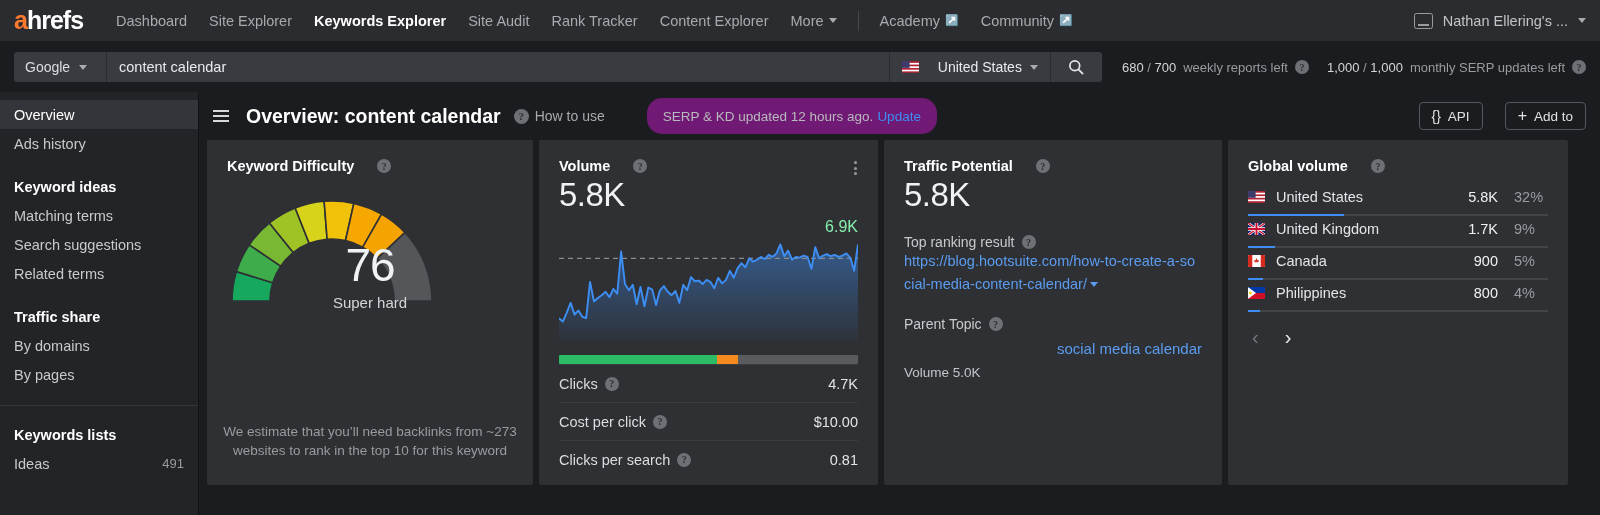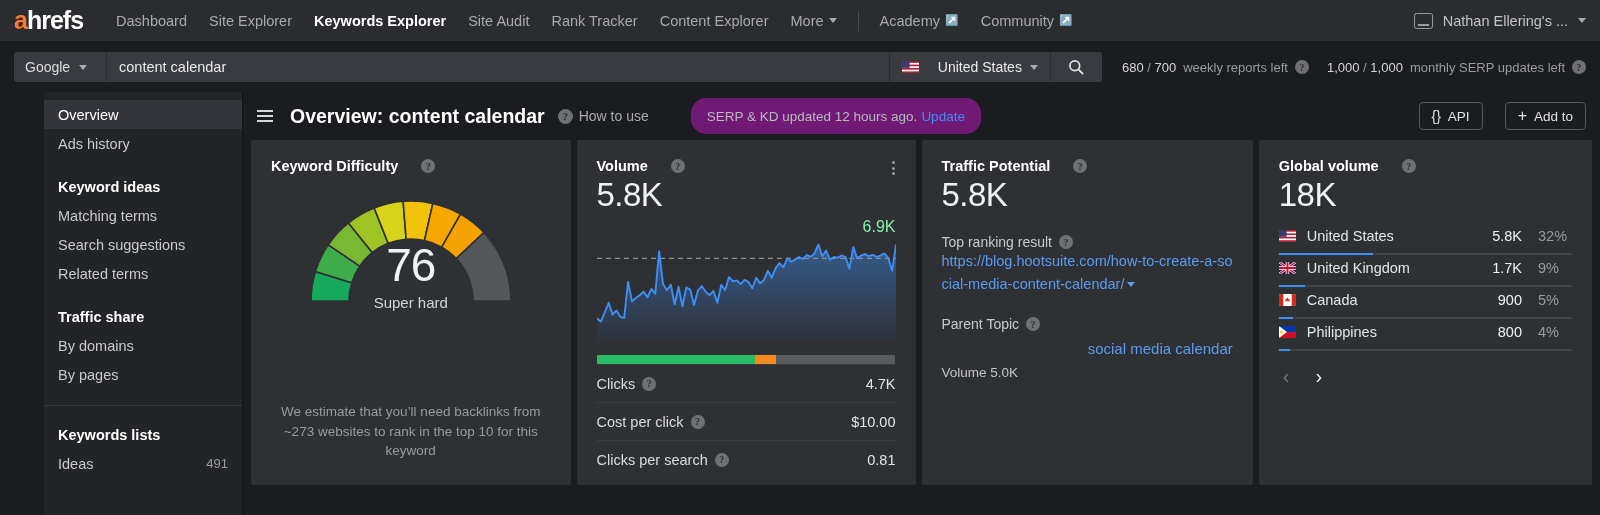--- a/index.html
+++ b/index.html
@@ -54,21 +54,21 @@
   .limits { display:flex; align-items:center; gap:18px; margin-left:20px; font-size:13px; color:#9a9b9f; }
   .limits b { color:#d5d6d9; font-weight:normal; }
   .qm {
     display:inline-flex; align-items:center; justify-content:center;
     width:14px; height:14px; border-radius:50%; background:#6f7075; color:#2b2c30;
     font-size:10px; font-weight:bold; flex:none; font-family:"Liberation Serif", serif;
   }
   .qm.lg { width:15px; height:15px; font-size:11px; }
 
   
-  .body { display:flex; height:423px;margin-left:44px; }
+  .body { display:flex; height:423px; }
   .sidebar { width:199px; background:#232427; padding:8px 0 0 0; flex:none; border-right:1px solid #121316; position:relative; }
   .side-item { height:29px; display:flex; align-items:center; padding:0 14px; font-size:14.5px; color:#c9cacd; cursor:pointer; }
   .side-item.sel { background:#34353a; color:#fff; }
   .side-head { height:29px; display:flex; align-items:center; padding:0 14px; font-size:14.5px; font-weight:bold; color:#ffffff; margin-top:14px; }
   .side-sep { height:1px; background:#36373b; margin:16px 0 0 0; }
   .side-item .count { margin-left:auto; font-size:13px; color:#9a9b9f; }
 
   
   .main { flex:1; background:#1b1c1f; position:relative; overflow:hidden; }
   .mainhead { height:48px; display:flex; align-items:center; padding:0 14px 0 10px; gap:13px; }
@@ -91,21 +91,21 @@
   .card { background:#2e3034; border-radius:2px; height:345px; position:relative; }
   .card.kd { width:326px; }
   .card.vol { width:339px; }
   .card.tp { width:338px; }
   .card.gv { width:340px; }
   .card-pad { padding:18px 20px 0 20px; }
   .card-title { font-size:14.5px; font-weight:bold; color:#ffffff; display:flex; align-items:center; gap:23px; }
   .bignum { font-size:33px; color:#f1f2f4; margin-top:3px; letter-spacing:-0.5px; line-height:1.1; }
 
   
-  .gauge-wrap { position:relative; width:100%; height:150px; margin-top:22px; display:flex; justify-content:center; }
+  .gauge-wrap { position:relative; width:100%; height:150px; margin-top:22px; display:flex; }
   .gauge-val { position:absolute; top:42px; width:100%; text-align:center; font-size:46px; color:#f1f2f4; letter-spacing:-1px; }
   .gauge-label { position:absolute; top:98px; width:100%; text-align:center; font-size:15px; color:#d5d6d9; }
   .kd-note { position:absolute; bottom:24px; left:0; right:0; text-align:center; font-size:13.5px; color:#9a9b9f; line-height:1.45; padding:0 16px; }
 
   
   .dots { position:absolute; top:18px; right:18px; display:flex; flex-direction:column; gap:2.5px; cursor:pointer; padding:3px; }
   .dots i { width:3px; height:3px; border-radius:50%; background:#9a9b9f; display:block; }
   .vmax { text-align:right; font-size:16px; color:#86efac; margin-top:5px; }
   .spark { margin-top:3px; }
   .clickbar { display:flex; height:9px; margin-top:10px; border-radius:1px; overflow:hidden; }
@@ -386,21 +386,20 @@
           <div class="parent-vol">Volume 5.0K</div>
         </div>
       </div>
 
       <div class="card gv">
         <div class="card-pad">
           <div class="card-title">
             <span>Global volume</span>
             <span class="qm">?</span>
           </div>
-          <div class="bignum">18K</div>
           <div class="gvrow" id="gv-list">
               <div>
                 <div class="gvline">
                   <svg class="flag" viewBox="0 0 17 12">
                     <rect width="17" height="12" fill="#b22234"></rect>
                     <rect y="1.7" width="17" height="1.7" fill="#fff"></rect>
                     <rect y="5.1" width="17" height="1.7" fill="#fff"></rect>
                     <rect y="8.5" width="17" height="1.7" fill="#fff"></rect>
                     <rect width="7.6" height="6.8" fill="#3c3b6e"></rect>
                   </svg>

